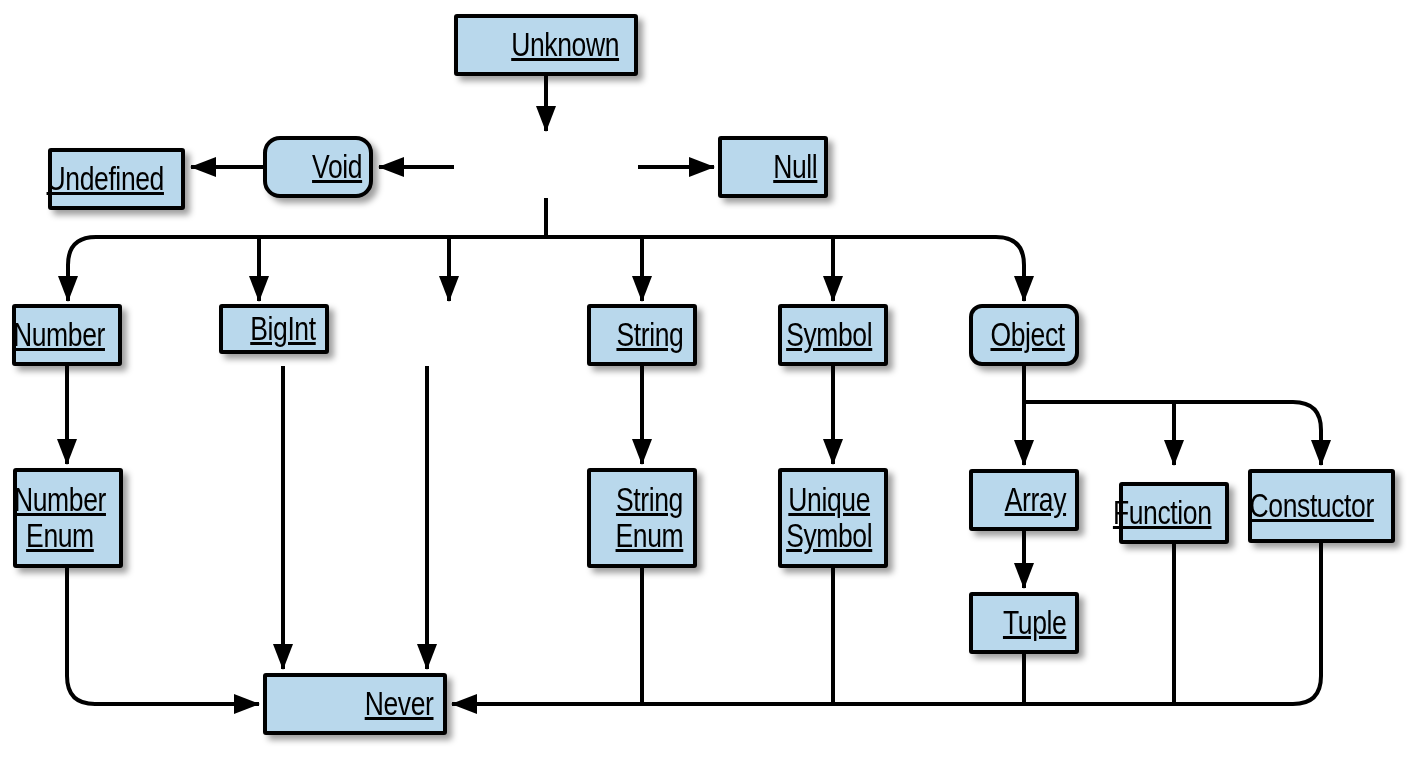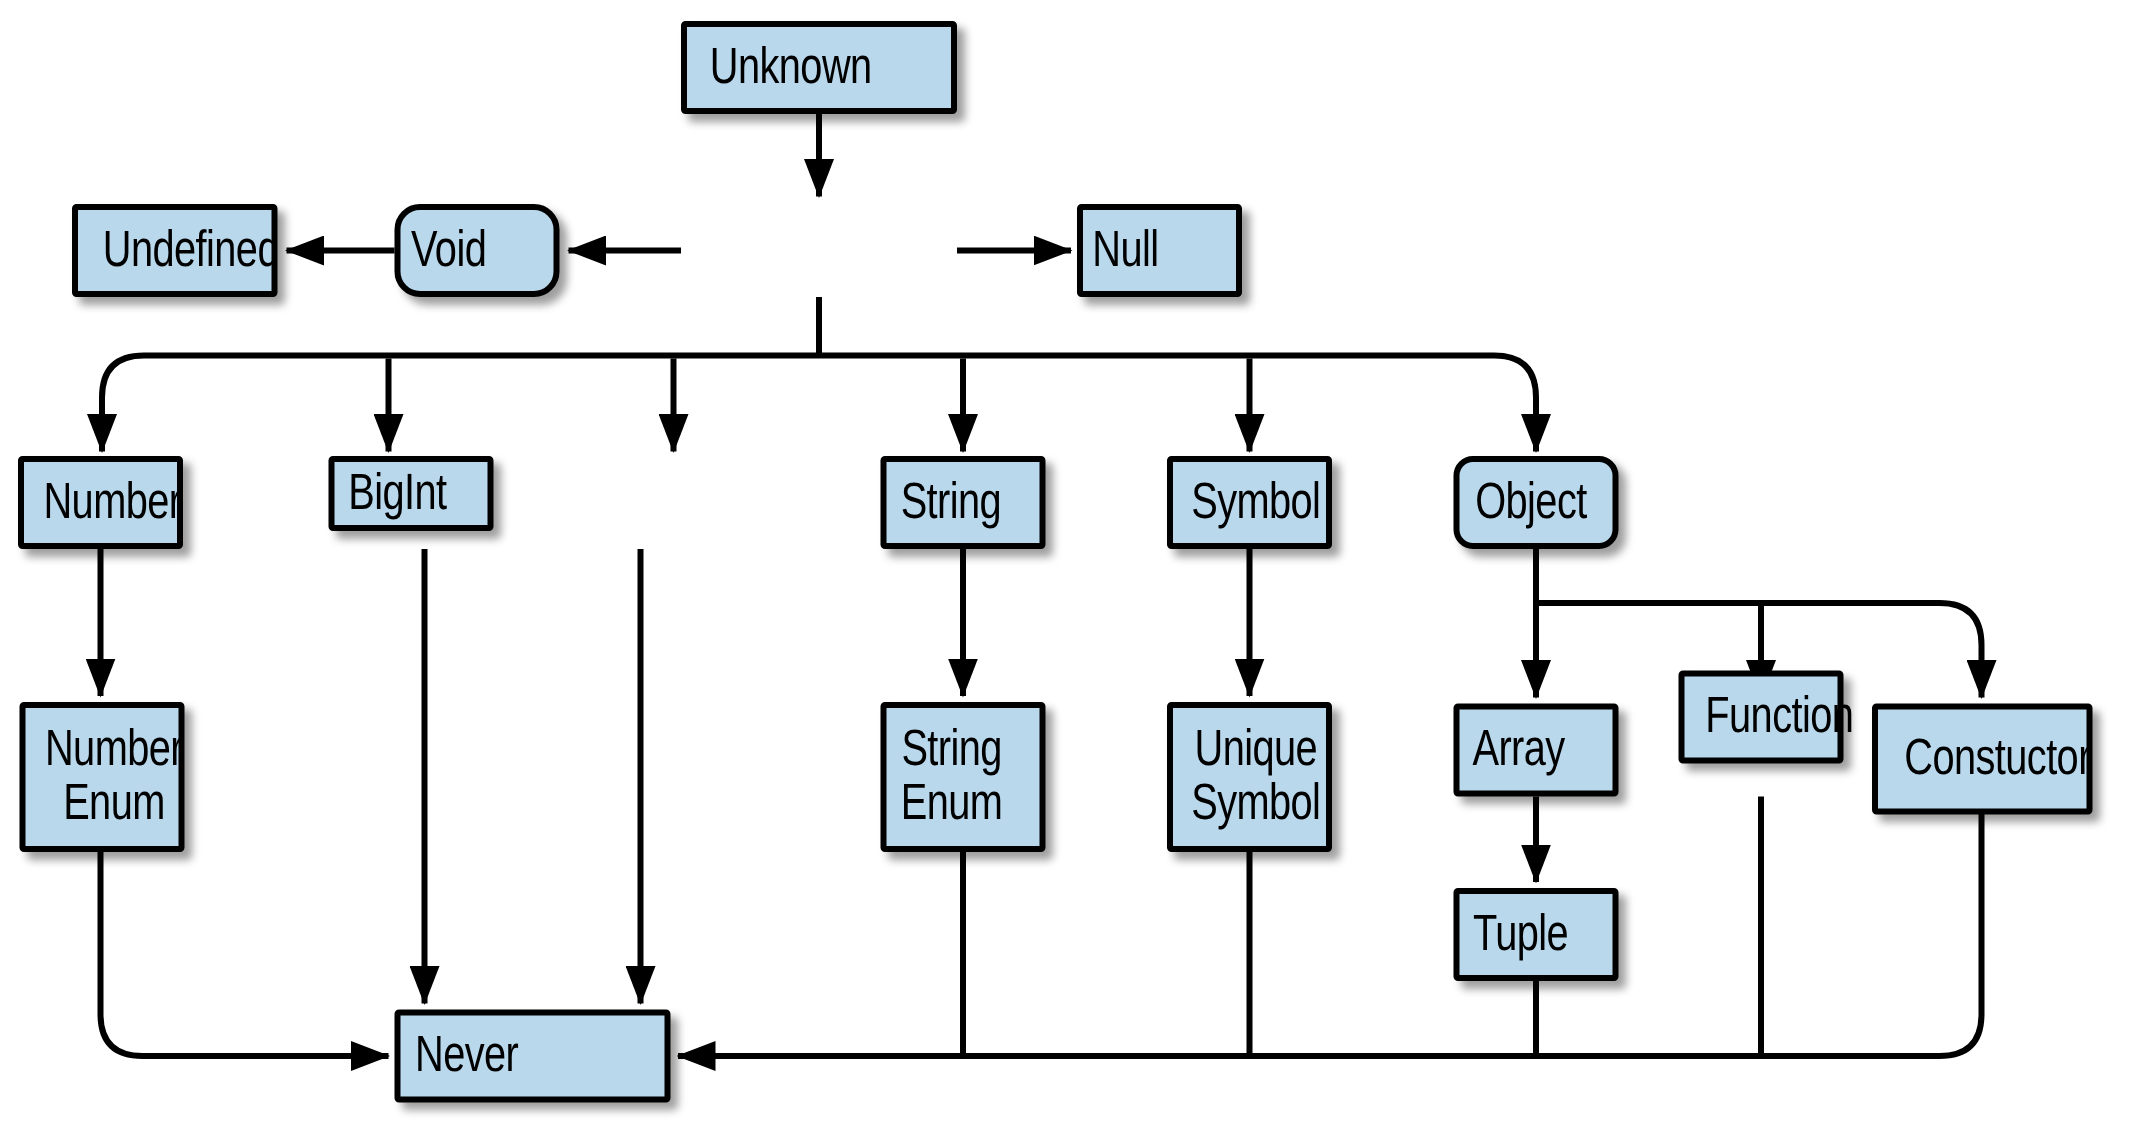--- a/index.html
+++ b/index.html
@@ -33,21 +33,22 @@
   }
   .node {
     position: absolute;
     box-sizing: border-box;
     background: var(--node-fill, #b9d8ec);
     border: 4px solid var(--node-border, #000000);
     border-radius: 3px;
     box-shadow: 5px 5px 6px rgba(0, 0, 0, 0.38);
     display: flex;
     align-items: center;
-    justify-content: flex-start;
+    justify-content: flex-end;
+    text-decoration: underline;
   }
   .lbl {
     font-family: "Liberation Sans", sans-serif;
     font-size: 34px;
     font-weight: normal;
     color: #000000;
     transform: scaleX(0.78);
     transform-origin: 50% 50%;
     white-space: pre-line;
     text-align: center;
@@ -101,21 +102,21 @@
     <path class="conn" d="M642,568 V704"></path>
     <path class="conn" d="M833,568 V704"></path>
     <path class="conn" d="M1024,654 V704"></path>
     <path class="conn" d="M1174,531 V704"></path>
   </svg>
 
   <div class="node" style="left:454px; top:14px; width:184px; height:62px;">
     <span class="lbl">Unknown</span>
   </div>
 
-  <div class="node" style="left:48px; top:136px; width:137px; height:62px;">
+  <div class="node" style="left:48px; top:148px; width:137px; height:62px;">
     <span class="lbl">Undefined</span>
   </div>
   <div class="node" style="left:263px; top:136px; width:110px; height:62px;border-radius:17px;">
     <span class="lbl">Void</span>
   </div>
   <div class="node" style="left:718px; top:136px; width:110px; height:62px;">
     <span class="lbl">Null</span>
   </div>
 
   <div class="node" style="left:12px; top:304px; width:110px; height:62px;">
@@ -142,21 +143,21 @@
     <span class="lbl">String
 Enum</span>
   </div>
   <div class="node" style="left:778px; top:468px; width:110px; height:100px;">
     <span class="lbl">Unique
 Symbol</span>
   </div>
   <div class="node" style="left:969px; top:469px; width:110px; height:62px;">
     <span class="lbl">Array</span>
   </div>
-  <div class="node" style="left:1119px; top:447px; width:110px; height:62px;">
+  <div class="node" style="left:1119px; top:482px; width:110px; height:62px;">
     <span class="lbl">Function</span>
   </div>
   <div class="node" style="left:1248px; top:469px; width:147px; height:74px;">
     <span class="lbl">Constuctor</span>
   </div>
 
   <div class="node" style="left:263px; top:673px; width:184px; height:62px;">
     <span class="lbl">Never</span>
   </div>
 

